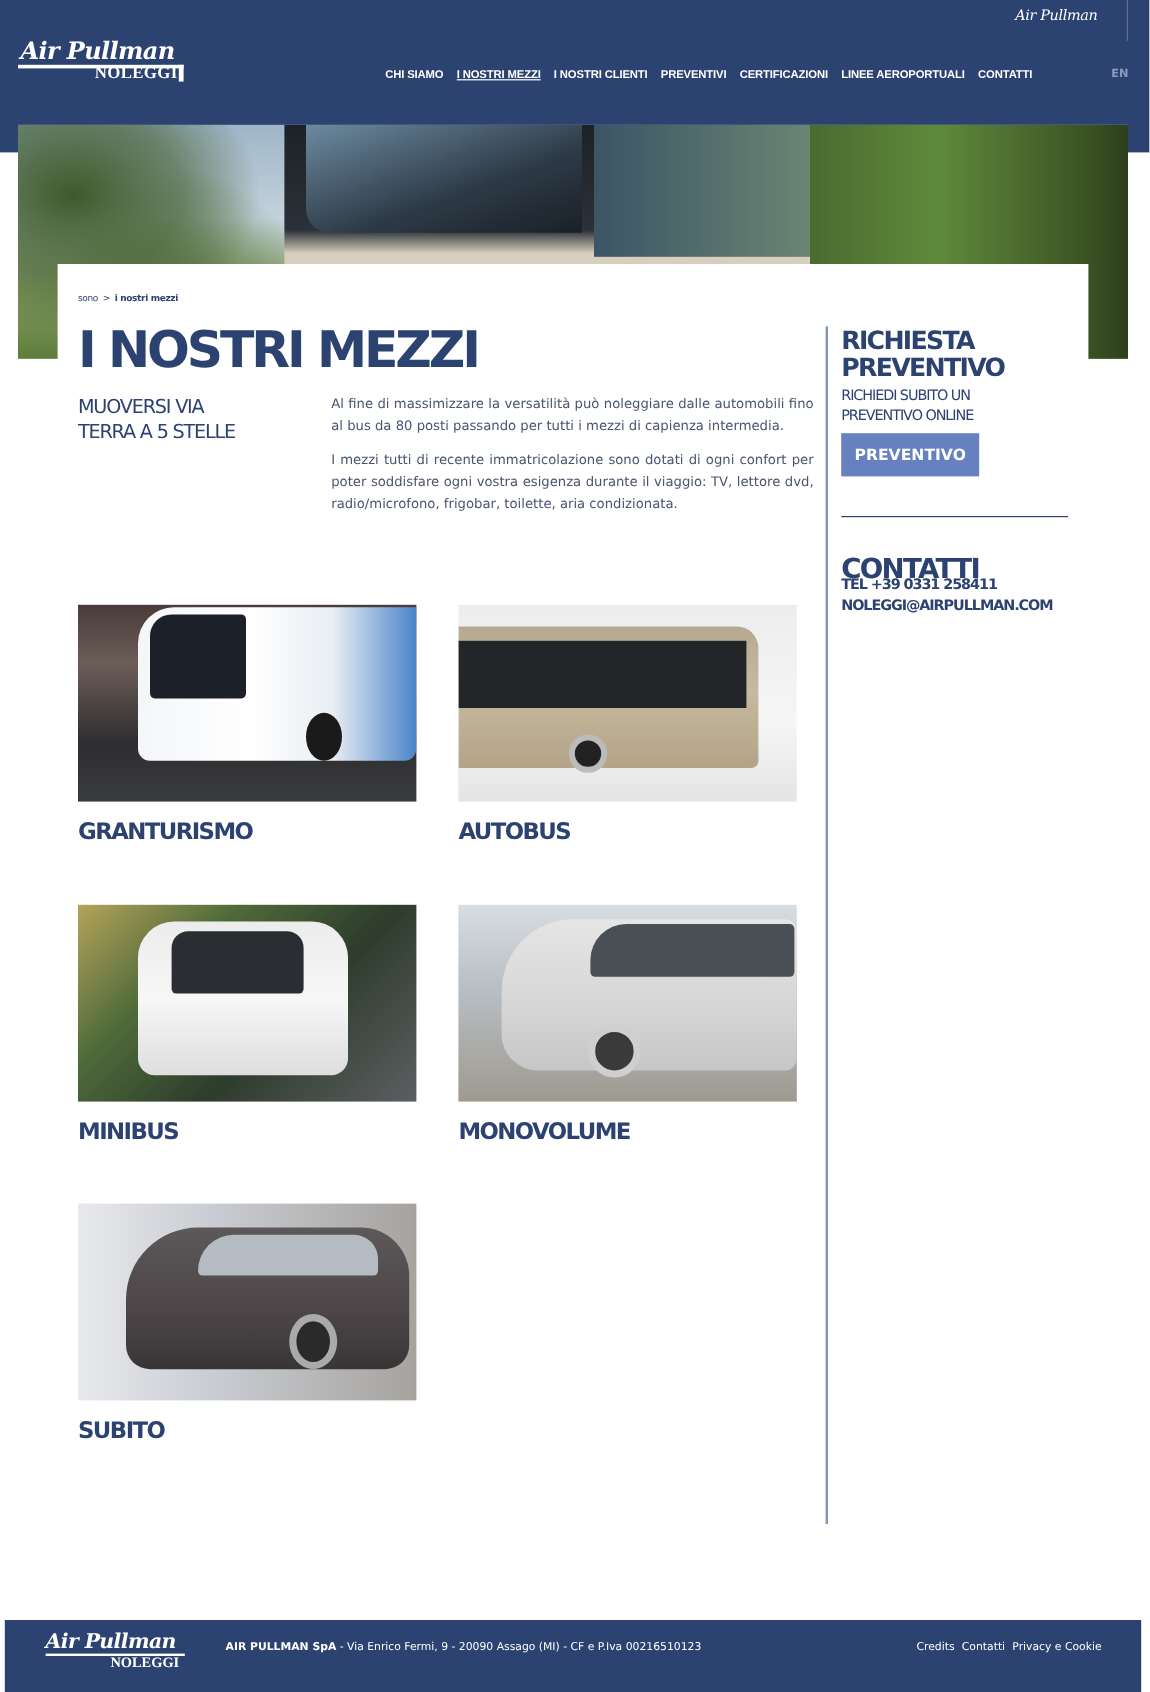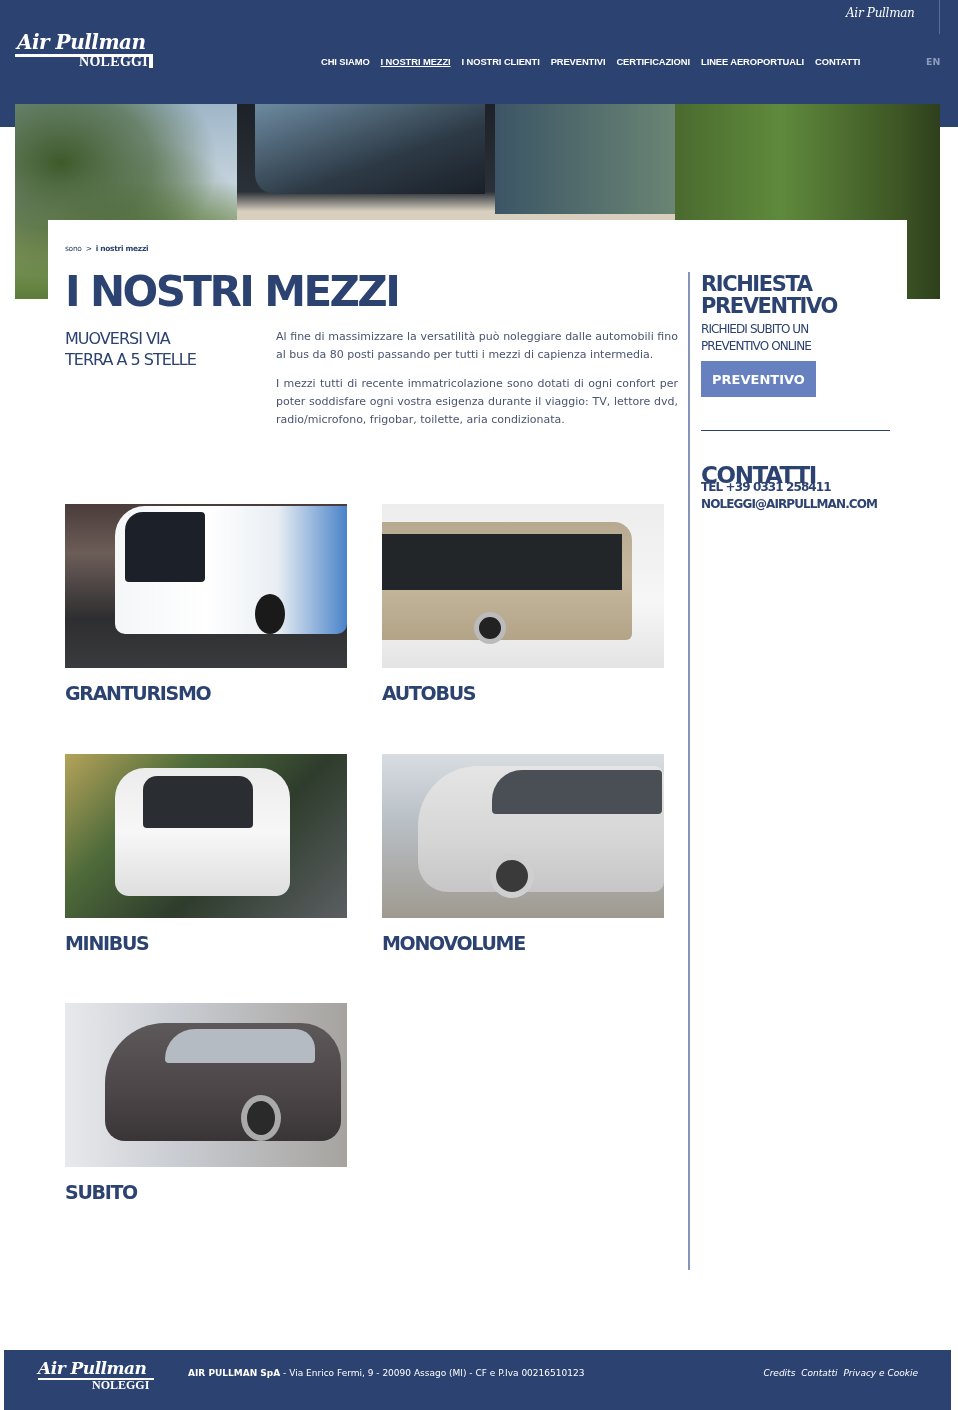--- a/index.html
+++ b/index.html
@@ -81,21 +81,21 @@
   .hdivider { position: absolute; left: 701px; top: 430px; width: 189px; height: 1px; background: #2c4271; }
 
   .footer { position: absolute; left: 4px; top: 1350px; width: 947px; height: 60px; background: #2c4271; }
   .footer .flogo { position: absolute; left: 34px; top: 12px; width: 120px; height: 32px; }
   .footer .flogo .script { position: absolute; left: 0; top: -4px; font-family: "DejaVu Serif", serif; font-style: italic; font-weight: bold; font-size: 17px; color: #fff; letter-spacing: -0.5px; white-space: nowrap; }
   .footer .flogo .bar { position: absolute; left: 0; top: 16px; width: 116px; height: 2px; background: #fff; }
   .footer .flogo .nol { position: absolute; left: 54px; top: 17px; font-family: "Liberation Serif", serif; font-weight: bold; font-size: 12px; color: #fff; line-height: 12px; }
   .footer .address { position: absolute; left: 184px; top: 18px; font-size: 9px; color: #ffffff; white-space: nowrap; }
   .footer .address b { font-weight: bold; }
   .footer .links { position: absolute; right: 33px; top: 18px; font-size: 9px; display: flex; gap: 6px; }
-  .footer .links a { color: #fff; text-decoration: none; font-style: italic; }
+  .footer .links a { color: #fff; text-decoration: none; }
 </style>
 </head>
 <body>
 
 <div class="header-bg"></div>
 <div class="top-script">Air Pullman</div>
 <div class="top-divider"></div>
 
 <div class="logo">
   <span class="script">Air Pullman</span>

